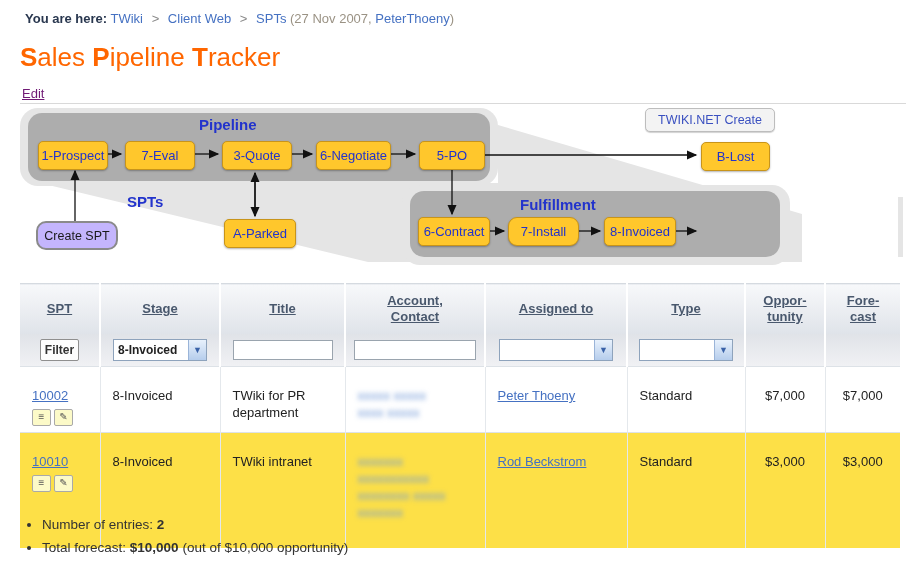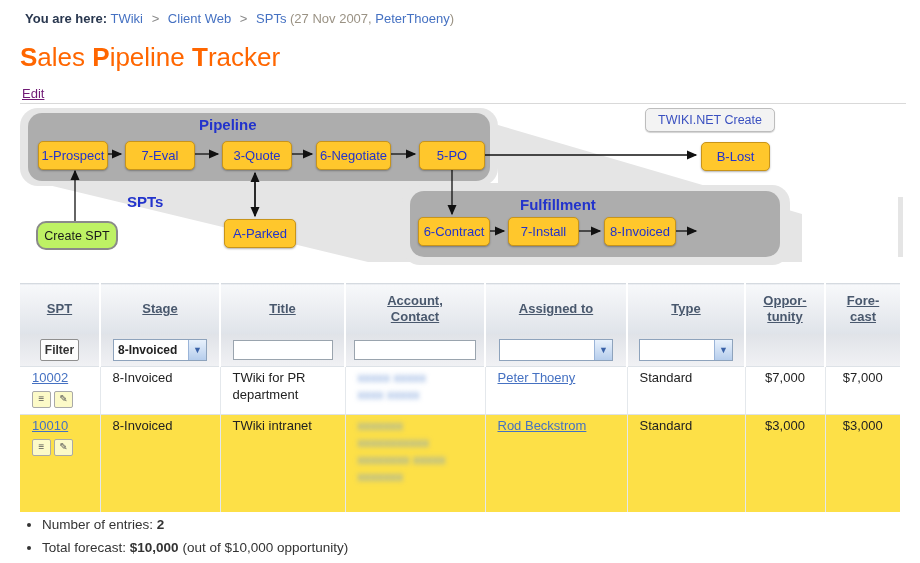--- a/index.html
+++ b/index.html
@@ -19,37 +19,37 @@
   .edit-link{position:absolute;top:86px;left:22px;font-size:13px;color:#701a75;text-decoration:underline;cursor:pointer;}
   .rule{position:absolute;top:103px;left:20px;width:886px;height:1px;background:#D9D9D9;}
 
   
   .diagram{position:absolute;top:105px;left:0;width:920px;height:172px;}
   .diagram svg{position:absolute;left:0;top:0;}
   .grp-label{position:absolute;font-size:15px;font-weight:bold;color:#2233CC;}
   .node{position:absolute;background:#FFC72C;border:1px solid #C8941A;border-radius:5px;color:#2233CC;
         font-size:13px;display:flex;align-items:center;justify-content:center;
         box-shadow:0 1px 2px rgba(0,0,0,0.3);cursor:pointer;white-space:nowrap;}
-  .gray-btn{position:absolute;background:#bef264;border:2px solid #8A8A8A;border-radius:10px;color:#1a1a1a;
+  .gray-btn{position:absolute;background:#c4b5fd;border:2px solid #8A8A8A;border-radius:10px;color:#1a1a1a;
         font-size:12.5px;display:flex;align-items:center;justify-content:center;cursor:pointer;white-space:nowrap;}
   .web-btn{position:absolute;background:#F3F3F3;border:1px solid #BDBDBD;border-radius:5px;color:#3A50C0;
         font-size:12.5px;display:flex;align-items:center;justify-content:center;
         box-shadow:0 1px 1px rgba(0,0,0,0.18);cursor:pointer;white-space:nowrap;}
 
   
   .spt-table{position:absolute;top:283px;left:20px;width:880px;border-collapse:collapse;table-layout:fixed;
         font-size:13px;color:#222;}
   .spt-table th{background:linear-gradient(#F7F8FA,#DFE3E9);font-weight:bold;color:#49586D;
         text-decoration:underline;text-align:center;vertical-align:middle;height:48px;
         border-left:2px solid #FFF;white-space:pre-line;border-top:1px solid #D5DAE0;cursor:pointer;line-height:16px;}
   .spt-table th:first-child{border-left:none;}
   .filter-row td{background:linear-gradient(#E0E3E8,#F0F1F4);height:32px;text-align:center;
         border-left:2px solid #FFF;vertical-align:middle;padding:0;}
   .filter-row td:first-child{border-left:none;}
-  .data-row td{vertical-align:top;padding:2px 8px 0 12px;border-left:1px solid #E4E8EC;border-top:1px solid #DDE2E7;line-height:17px;}
+  .data-row td{vertical-align:top;padding:20px 8px 0 12px;border-left:1px solid #E4E8EC;border-top:1px solid #DDE2E7;line-height:17px;}
   .data-row td:first-child{border-left:none;}
   .data-row.alt td{background:#fde047;}
   .row-a td{height:45px;}
   .row-b td{height:95px;}
   .num-cell{text-align:center;padding-left:2px !important;padding-right:2px !important;}
   .lnk{color:#4571C2;text-decoration:underline;cursor:pointer;}
   .icons{margin-top:5px;display:flex;gap:3px;}
   .mini-icon{width:17px;height:15px;background:#FCFAC8;border:1px solid #A9A9A9;font-size:10px;line-height:14px;
         text-align:center;color:#555;border-radius:2px;cursor:pointer;}
   .redacted span{display:block;filter:blur(2.4px);color:#6F97D6;line-height:17px;}
@@ -127,21 +127,21 @@
 
     <div class="node" style="left:38px;top:36px;width:68px;height:27px;">1-Prospect</div>
     <div class="node" style="left:125px;top:36px;width:68px;height:27px;">7-Eval</div>
     <div class="node" style="left:222px;top:36px;width:68px;height:27px;">3-Quote</div>
     <div class="node" style="left:316px;top:36px;width:73px;height:27px;">6-Negotiate</div>
     <div class="node" style="left:419px;top:36px;width:64px;height:27px;">5-PO</div>
     <div class="node" style="left:701px;top:37px;width:67px;height:27px;">B-Lost</div>
     <div class="gray-btn" style="left:36px;top:116px;width:78px;height:25px;">Create SPT</div>
     <div class="node" style="left:224px;top:114px;width:70px;height:27px;">A-Parked</div>
     <div class="node" style="left:418px;top:112px;width:70px;height:27px;">6-Contract</div>
-    <div class="node" style="left:508px;top:112px;width:69px;height:27px;">7-Install</div>
+    <div class="node" style="left:508px;top:112px;width:69px;height:27px;border-radius:9px;">7-Install</div>
     <div class="node" style="left:604px;top:112px;width:70px;height:27px;">8-Invoiced</div>
   </div>
 
   <table class="spt-table">
     <colgroup>
       <col style="width:80px">
         <col style="width:120px">
         <col style="width:125px">
         <col style="width:140px">
       <col style="width:142px">

